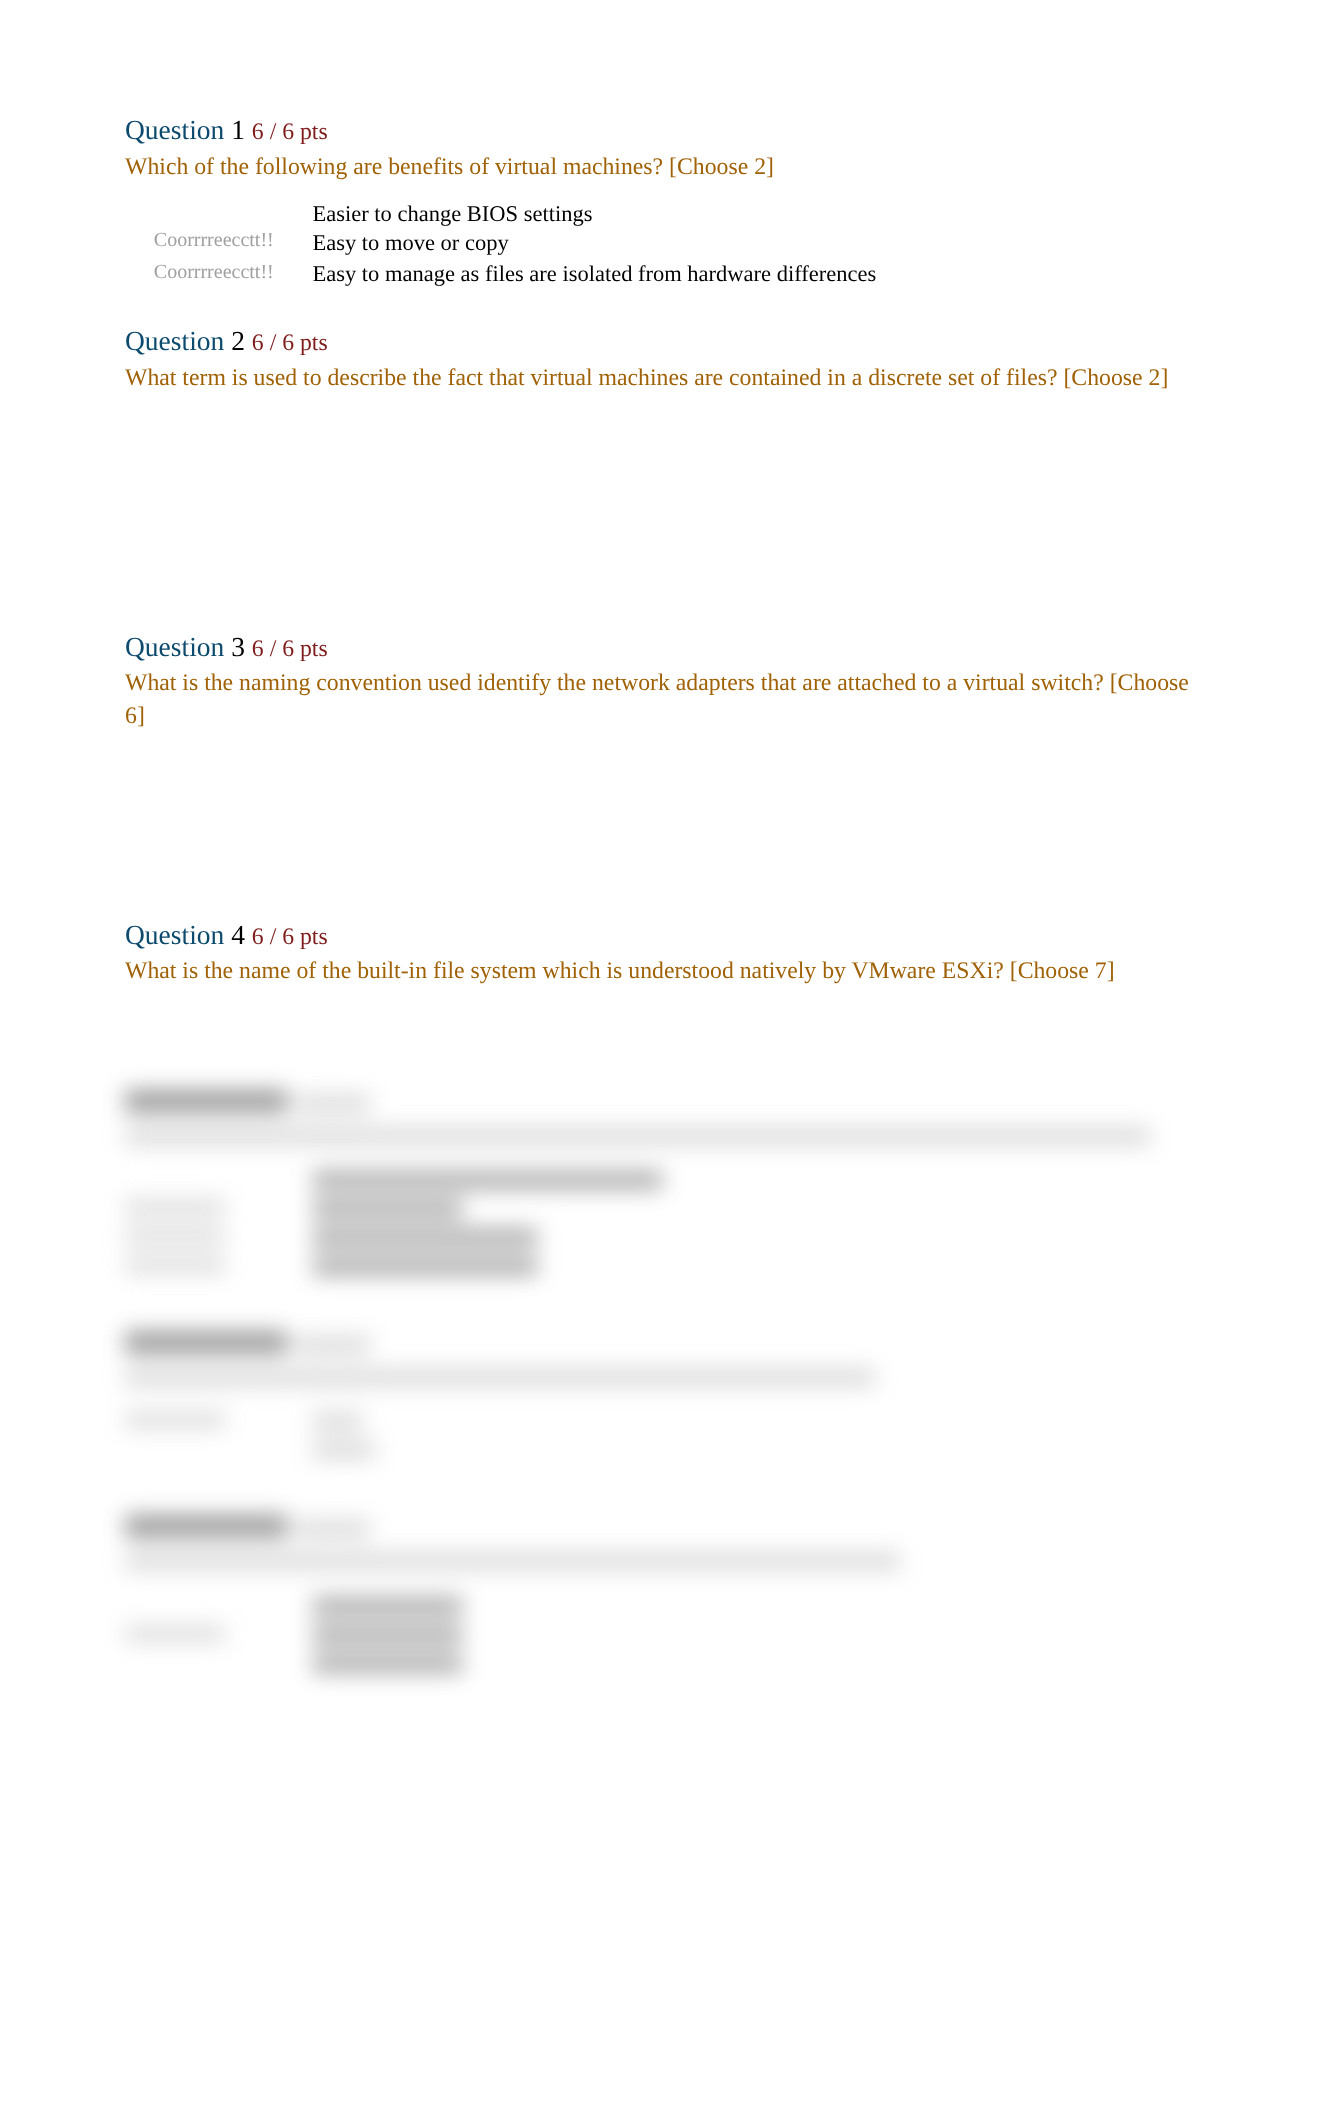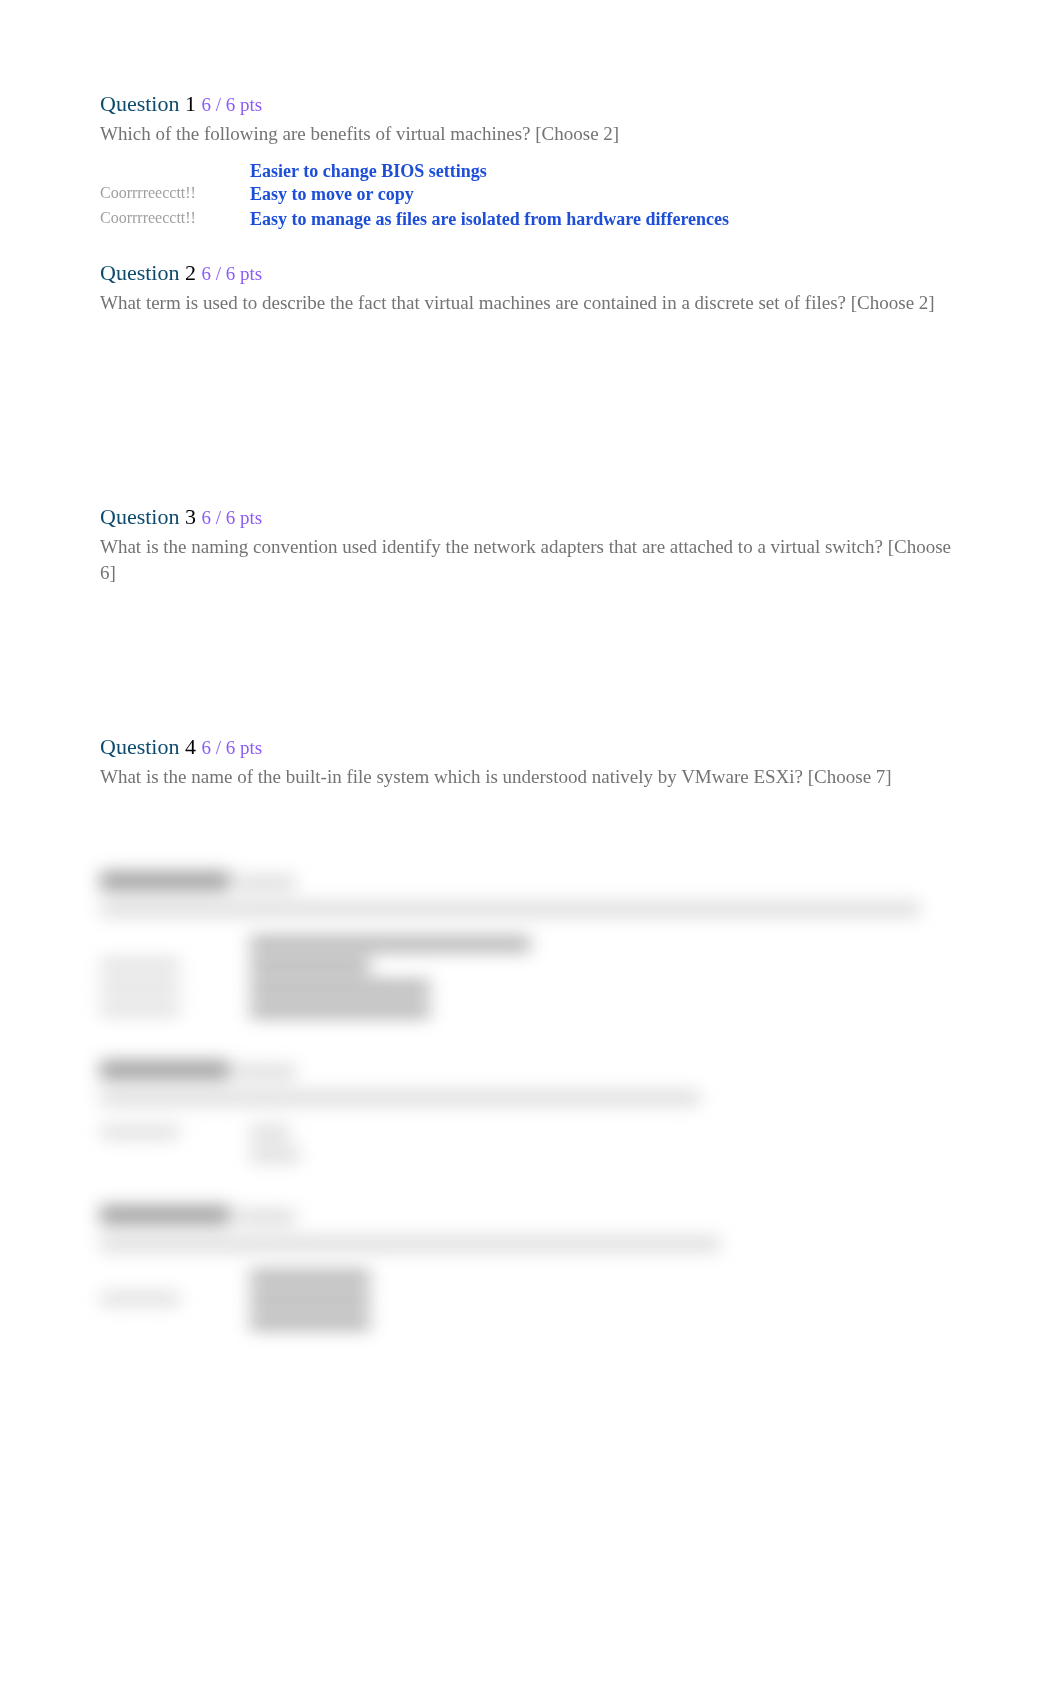--- a/index.html
+++ b/index.html
@@ -22,53 +22,53 @@
       font-size: 22px;
       line-height: 1.3;
     }
     .question-label {
       color: #0c4a6e;
     }
     .question-number {
       color: #000;
     }
     .question-points {
-      color: #8b5cf6;
+      color: #7f1d1d;
       font-size: 19px;
     }
     .question-text {
       font-size: 19px;
-      color: #737373;
+      color: #a16207;
       line-height: 1.35;
       margin-top: 2px;
     }
     .answers {
       margin-top: 14px;
       display: table;
       border-collapse: collapse;
     }
     .answer-row {
       display: table-row;
     }
     .answer-indicator {
       display: table-cell;
       width: 150px;
       font-size: 16px;
       color: #a0a0a0;
       vertical-align: top;
       padding: 1px 8px 1px 0;
       font-family: Georgia, "Times New Roman", serif;
+      text-align: center;
     }
     .answer-text {
       display: table-cell;
       font-size: 18px;
-      color: #1d4ed8;
+      color: #000000;
       vertical-align: top;
       padding: 1px 0;
-      font-weight: bold;
     }
     .spacer-large {
       height: 160px;
     }
     .spacer-medium {
       height: 120px;
     }
     .blurred-section {
       margin-top: 80px;
       filter: blur(9px);

